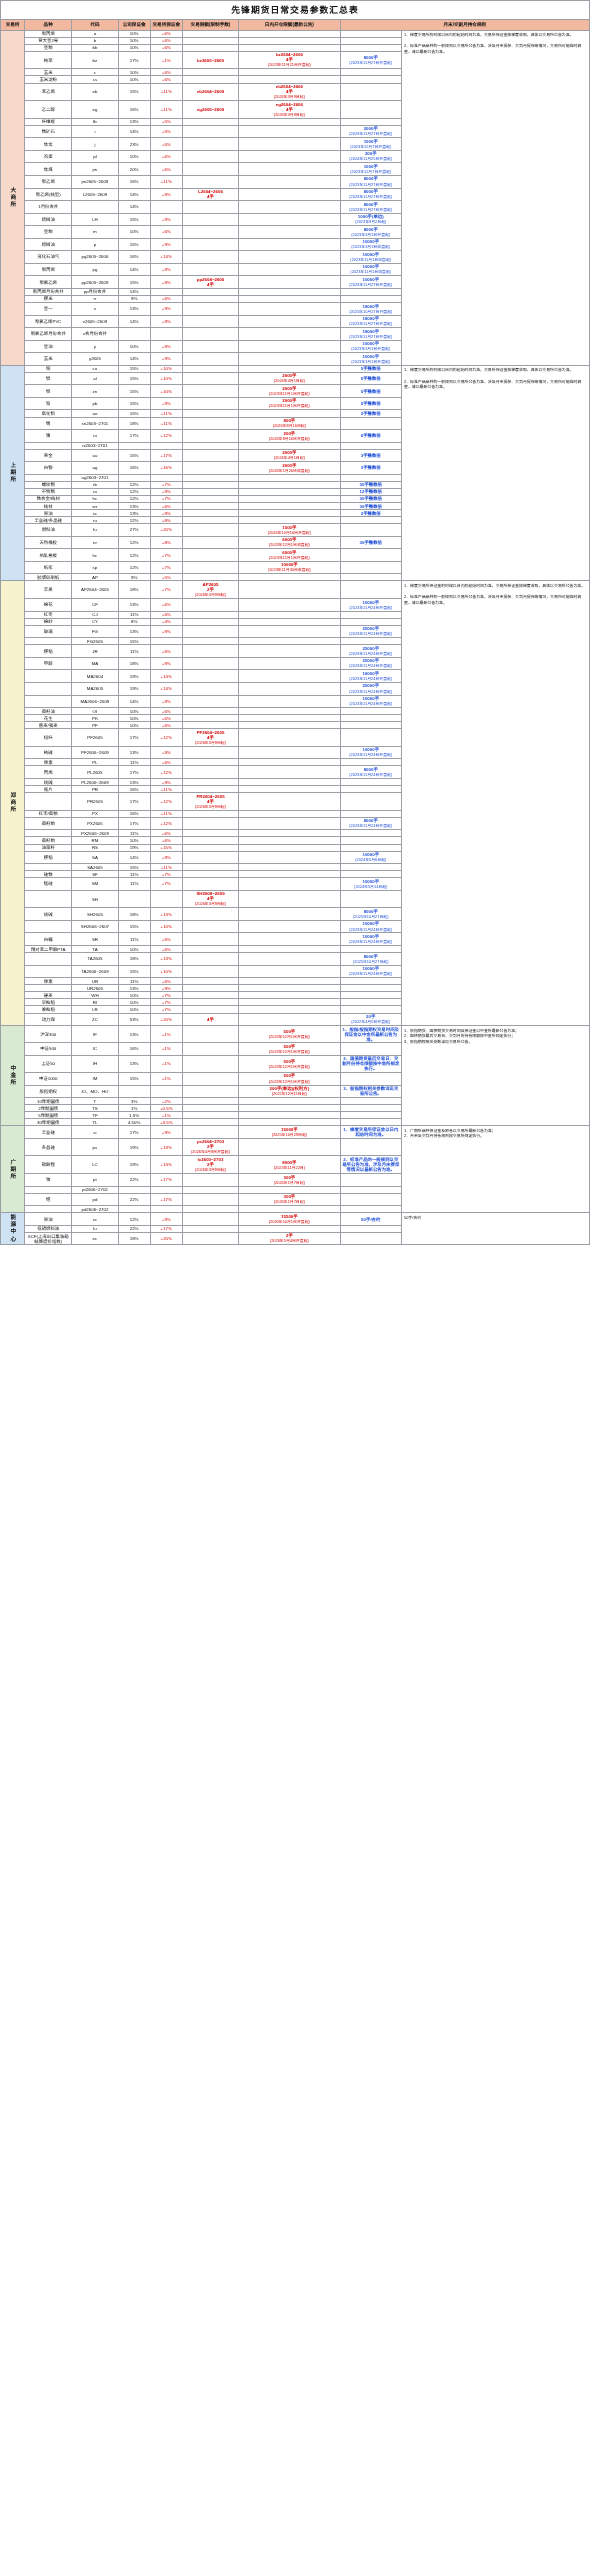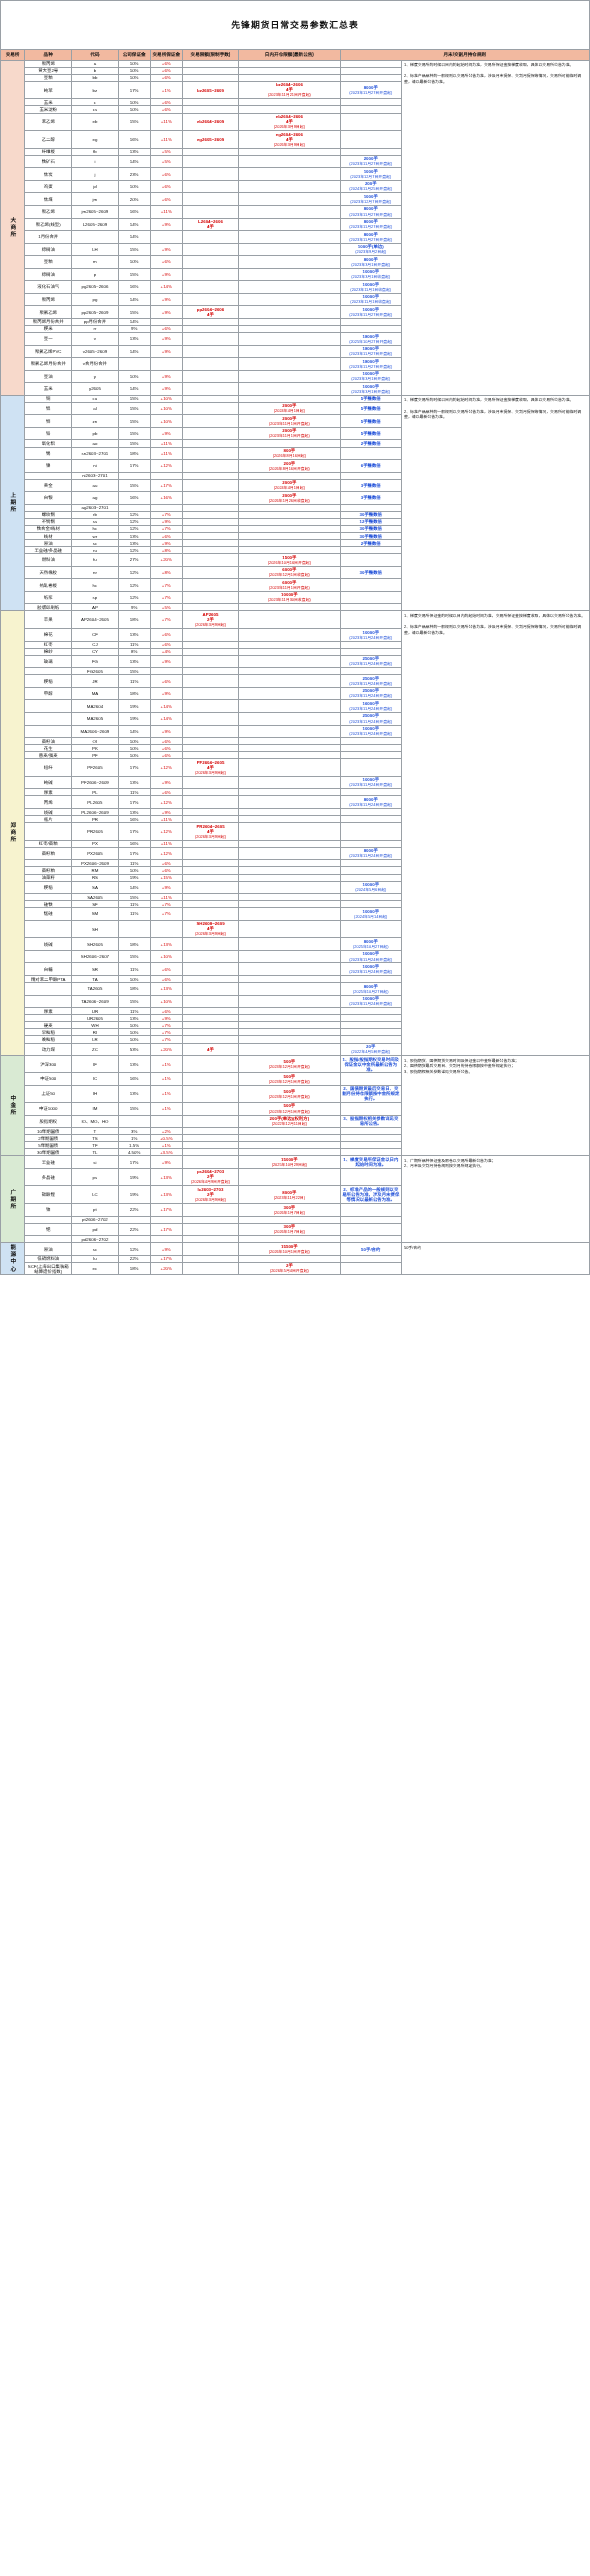--- a/index.html
+++ b/index.html
@@ -1,20 +1,20 @@
 <!DOCTYPE html>
 <html lang="zh-CN" style="font-size:8.2px"><head>
 <meta charset="utf-8">
 <style>
   html,body{margin:0;padding:0;background:#ffffff;}
   body{font-family:"Liberation Sans","DejaVu Sans",sans-serif;}
   #page{width:590px;margin:0 auto;background:#fff;}
   table{border-collapse:collapse;width:590px;table-layout:fixed;}
   td,th{border:0.5px solid #9aa0a6;font-size:4.4px;line-height:1.15;text-align:center;vertical-align:middle;padding:0.5px 0.5px;color:#111;word-break:break-all;}
-  .title{font-size:8.8px;font-weight:bold;text-align:center;padding:19px 0;border:0.5px solid #9aa0a6;background:#fff;letter-spacing:1px;}
+  .title{font-size:8.8px;font-weight:bold;text-align:center;padding:4px 0;border:0.5px solid #9aa0a6;background:#fff;letter-spacing:1px;}
   .hdr td{background:#f2b9a0;font-weight:bold;font-size:4.6px;padding:2.1px 0.5px;}
   .exch{font-weight:bold;font-size:5.7px;writing-mode:vertical-rl;text-orientation:upright;letter-spacing:1.5px;}
   .red{color:#d40000;}
   .blue{color:#1f4fd8;}
   .small{font-size:3.9px;}
   .note{font-size:3.9px;text-align:left;padding:1.5px 2.1px;line-height:1.45;vertical-align:top;}
   .c-dlq{background:#f7d9cb;}
   .c-shq{background:#cfe2f3;}
   .c-zzq{background:#f7f3cf;}
   .c-zjs{background:#d9ead3;}

